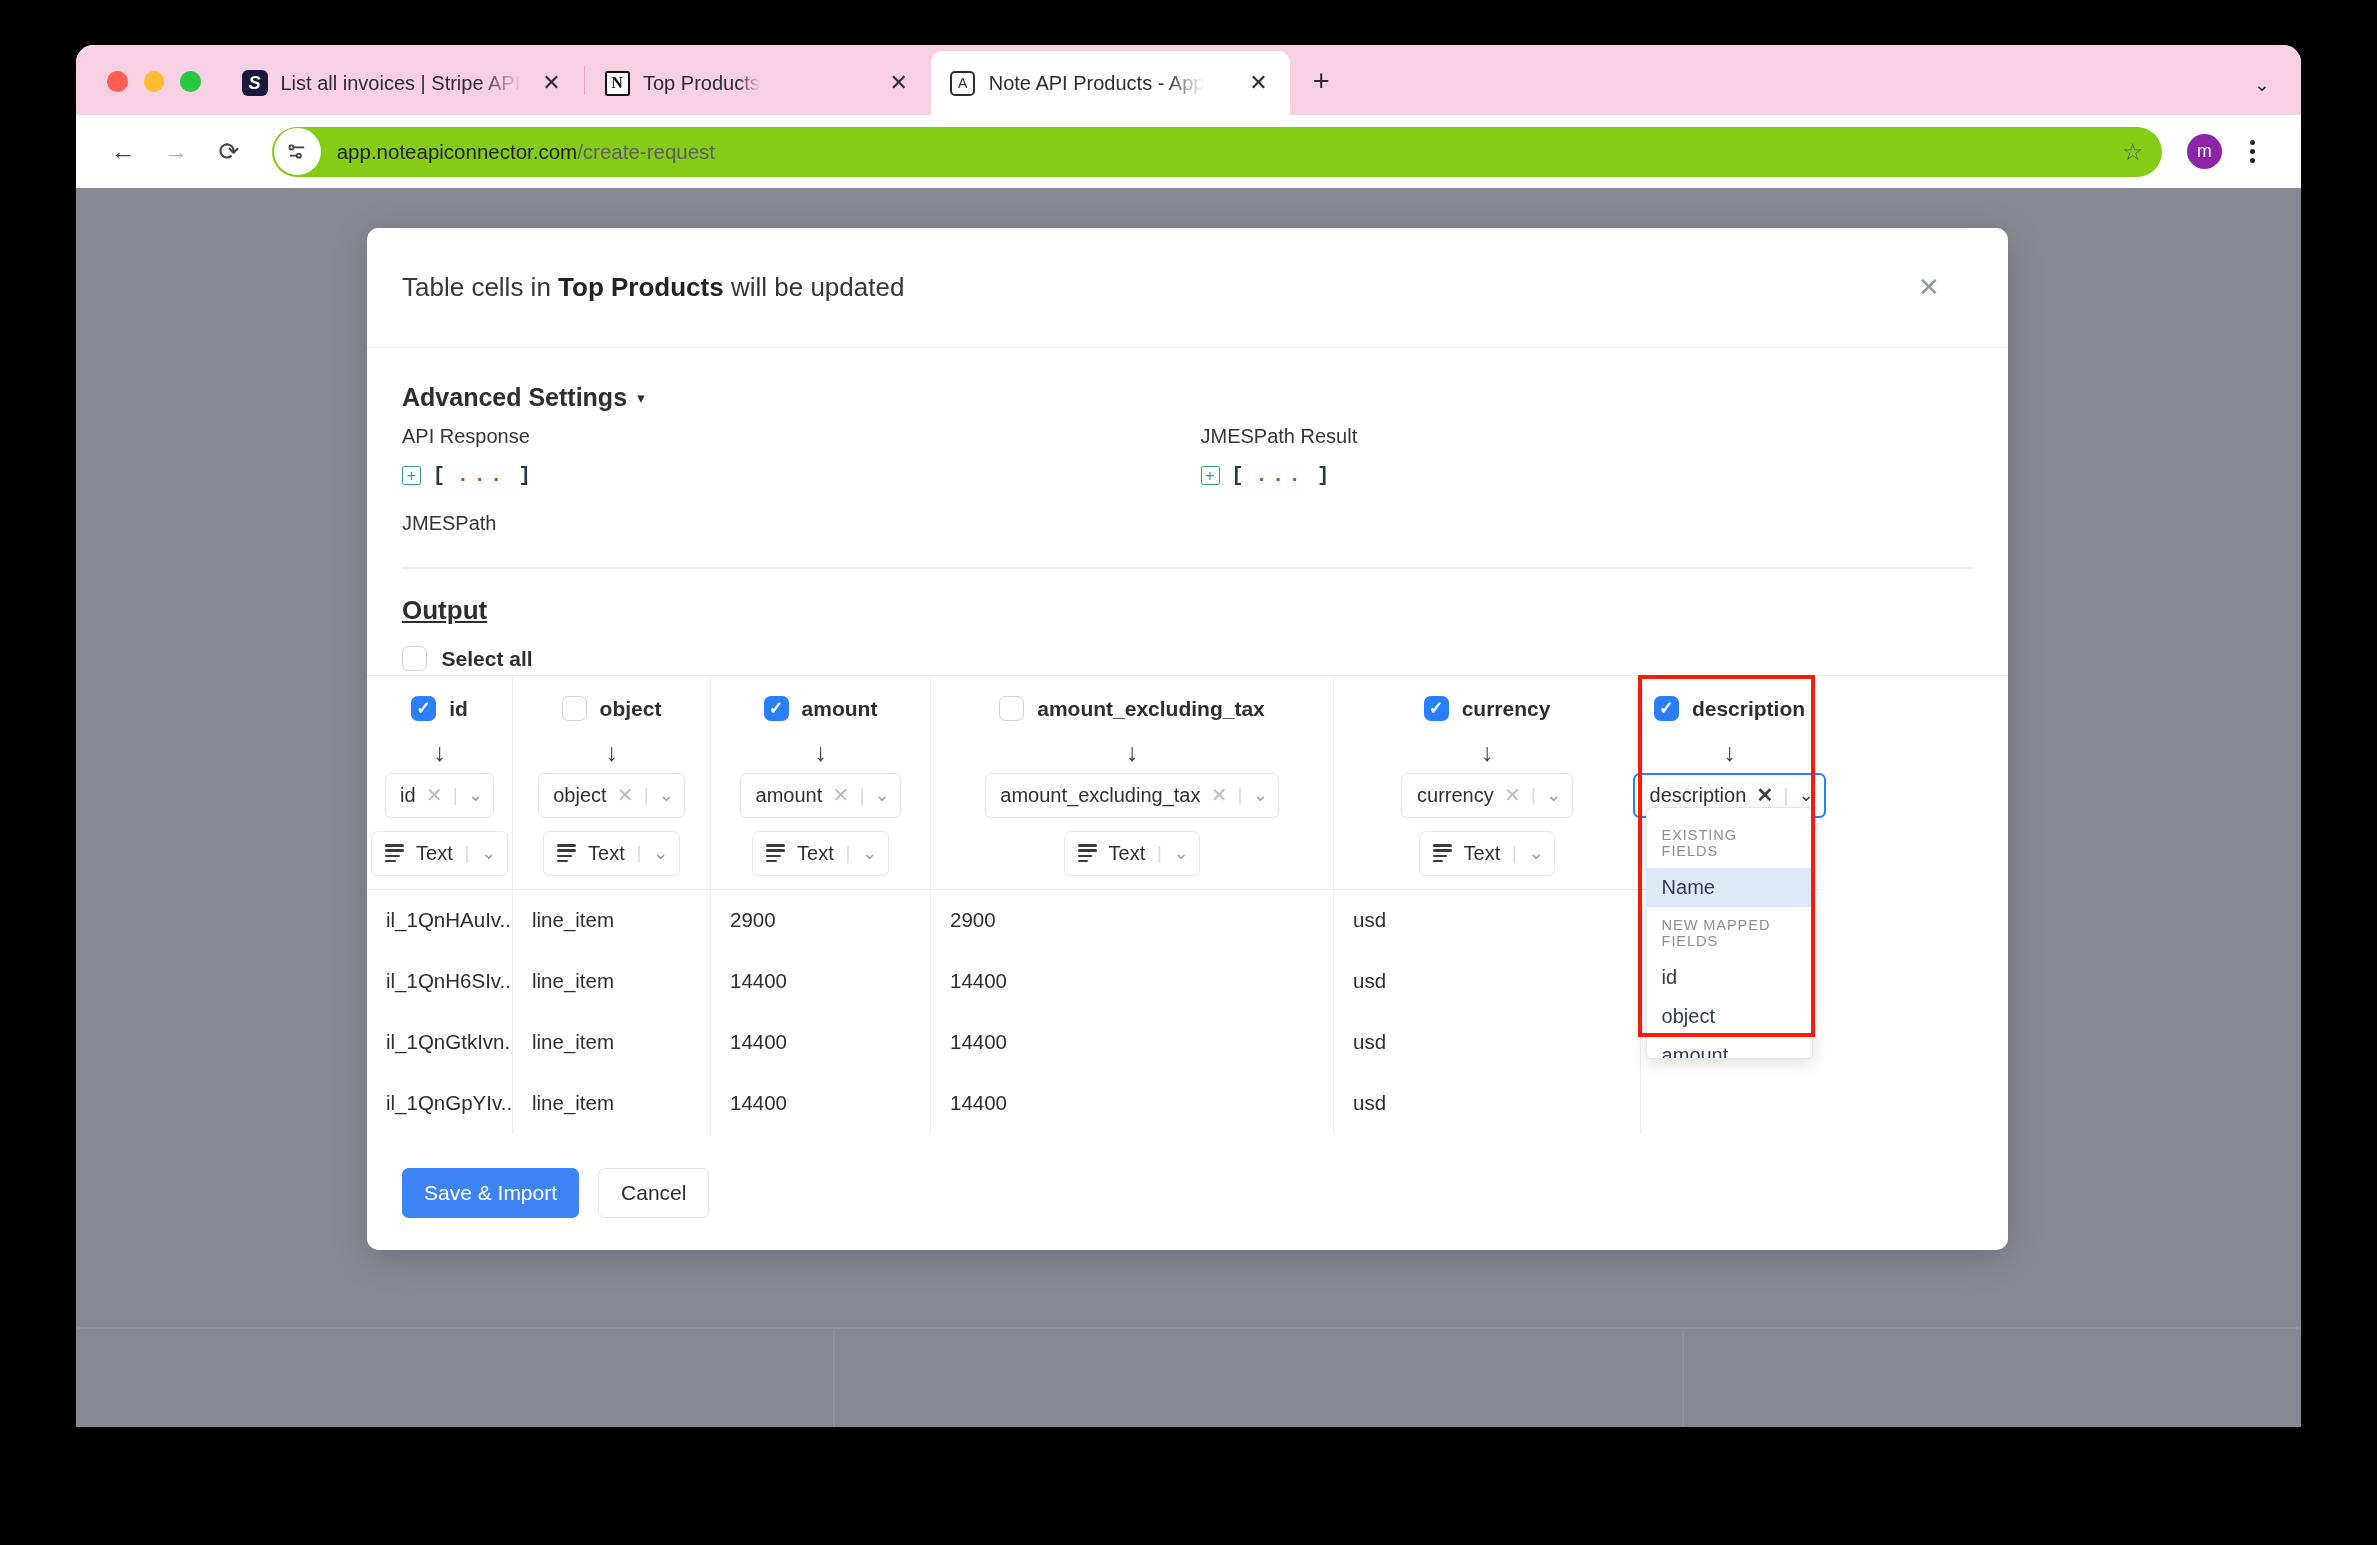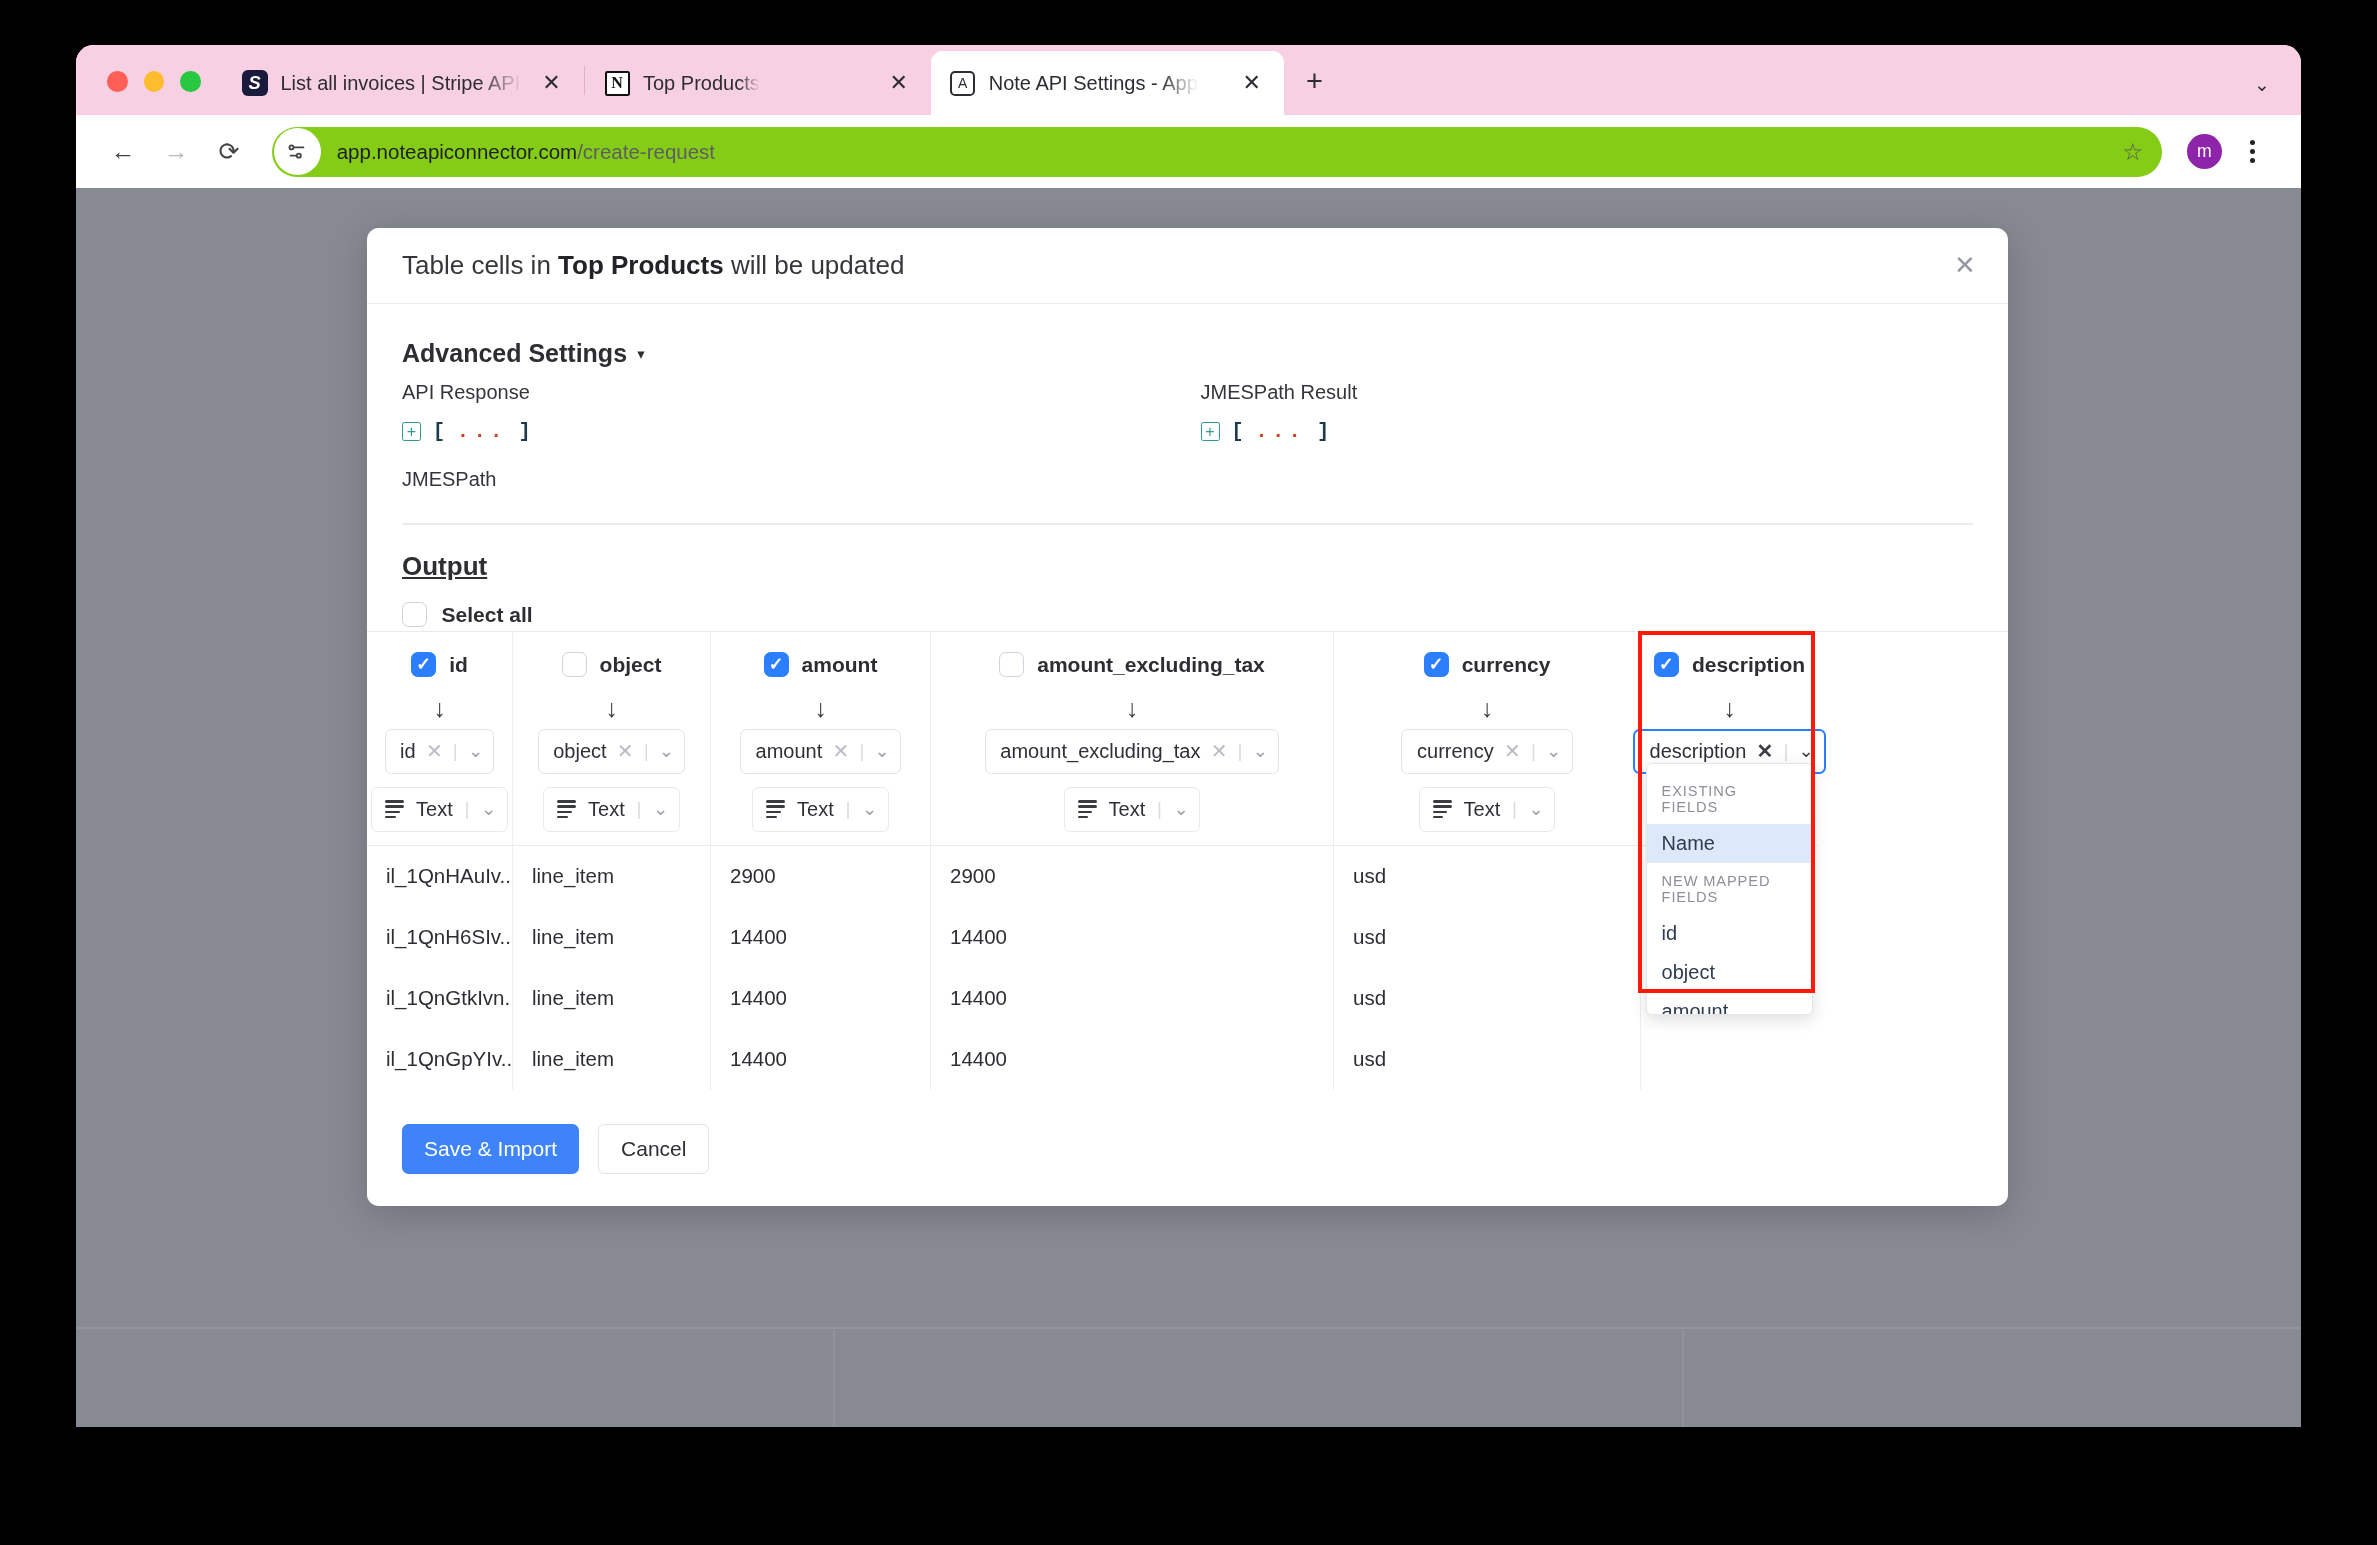--- a/index.html
+++ b/index.html
@@ -192,23 +192,23 @@
   #modal {
     position: absolute;
     left: 291px; top: 40px;
     width: 1641px;
     background: #ffffff;
     border-radius: 11.7px;
     box-shadow: 0 7.3px 37px rgba(0,0,0,.18);
     overflow: visible;
   }
   #modal-header {
-    height: 76px;
-    display: flex; align-items: center;
-    padding: 0 24px 0 35px;
+    height: 120px;
+    display: flex; align-items: center;
+    padding: 0 60px 0 35px;
     border-bottom: 1.5px solid #ececee;
   }
   #modal-title {
     font-size: 26px; color: #36373b; font-weight: 400;
   }
   #modal-title b { font-weight: bold; color: #222327; }
   #modal-close {
     margin-left: auto;
     font-size: 26px; color: #9599a3;
     width: 38px; height: 38px;
@@ -455,21 +455,21 @@
           <span class="fav-notion">N</span>
         </span>
       <span class="tab-title">Top Products</span>
       <span class="tab-close" style="margin-left:110px">✕</span>
     </div>
 
     <div class="browser-tab active">
       <span class="tab-favicon">
           <span class="fav-app">A</span>
         </span>
-      <span class="tab-title">Note API Settings - App</span>
+      <span class="tab-title">Note API Products - App</span>
       <span class="tab-close" style="margin-left:25px">✕</span>
     </div>
 
     <div id="new-tab-btn">+</div>
     <div id="tabstrip-chevron">⌄</div>
   </div>
 
   <div id="toolbar">
     <div class="nav-btn">←</div>
     <div class="nav-btn disabled">→</div>

